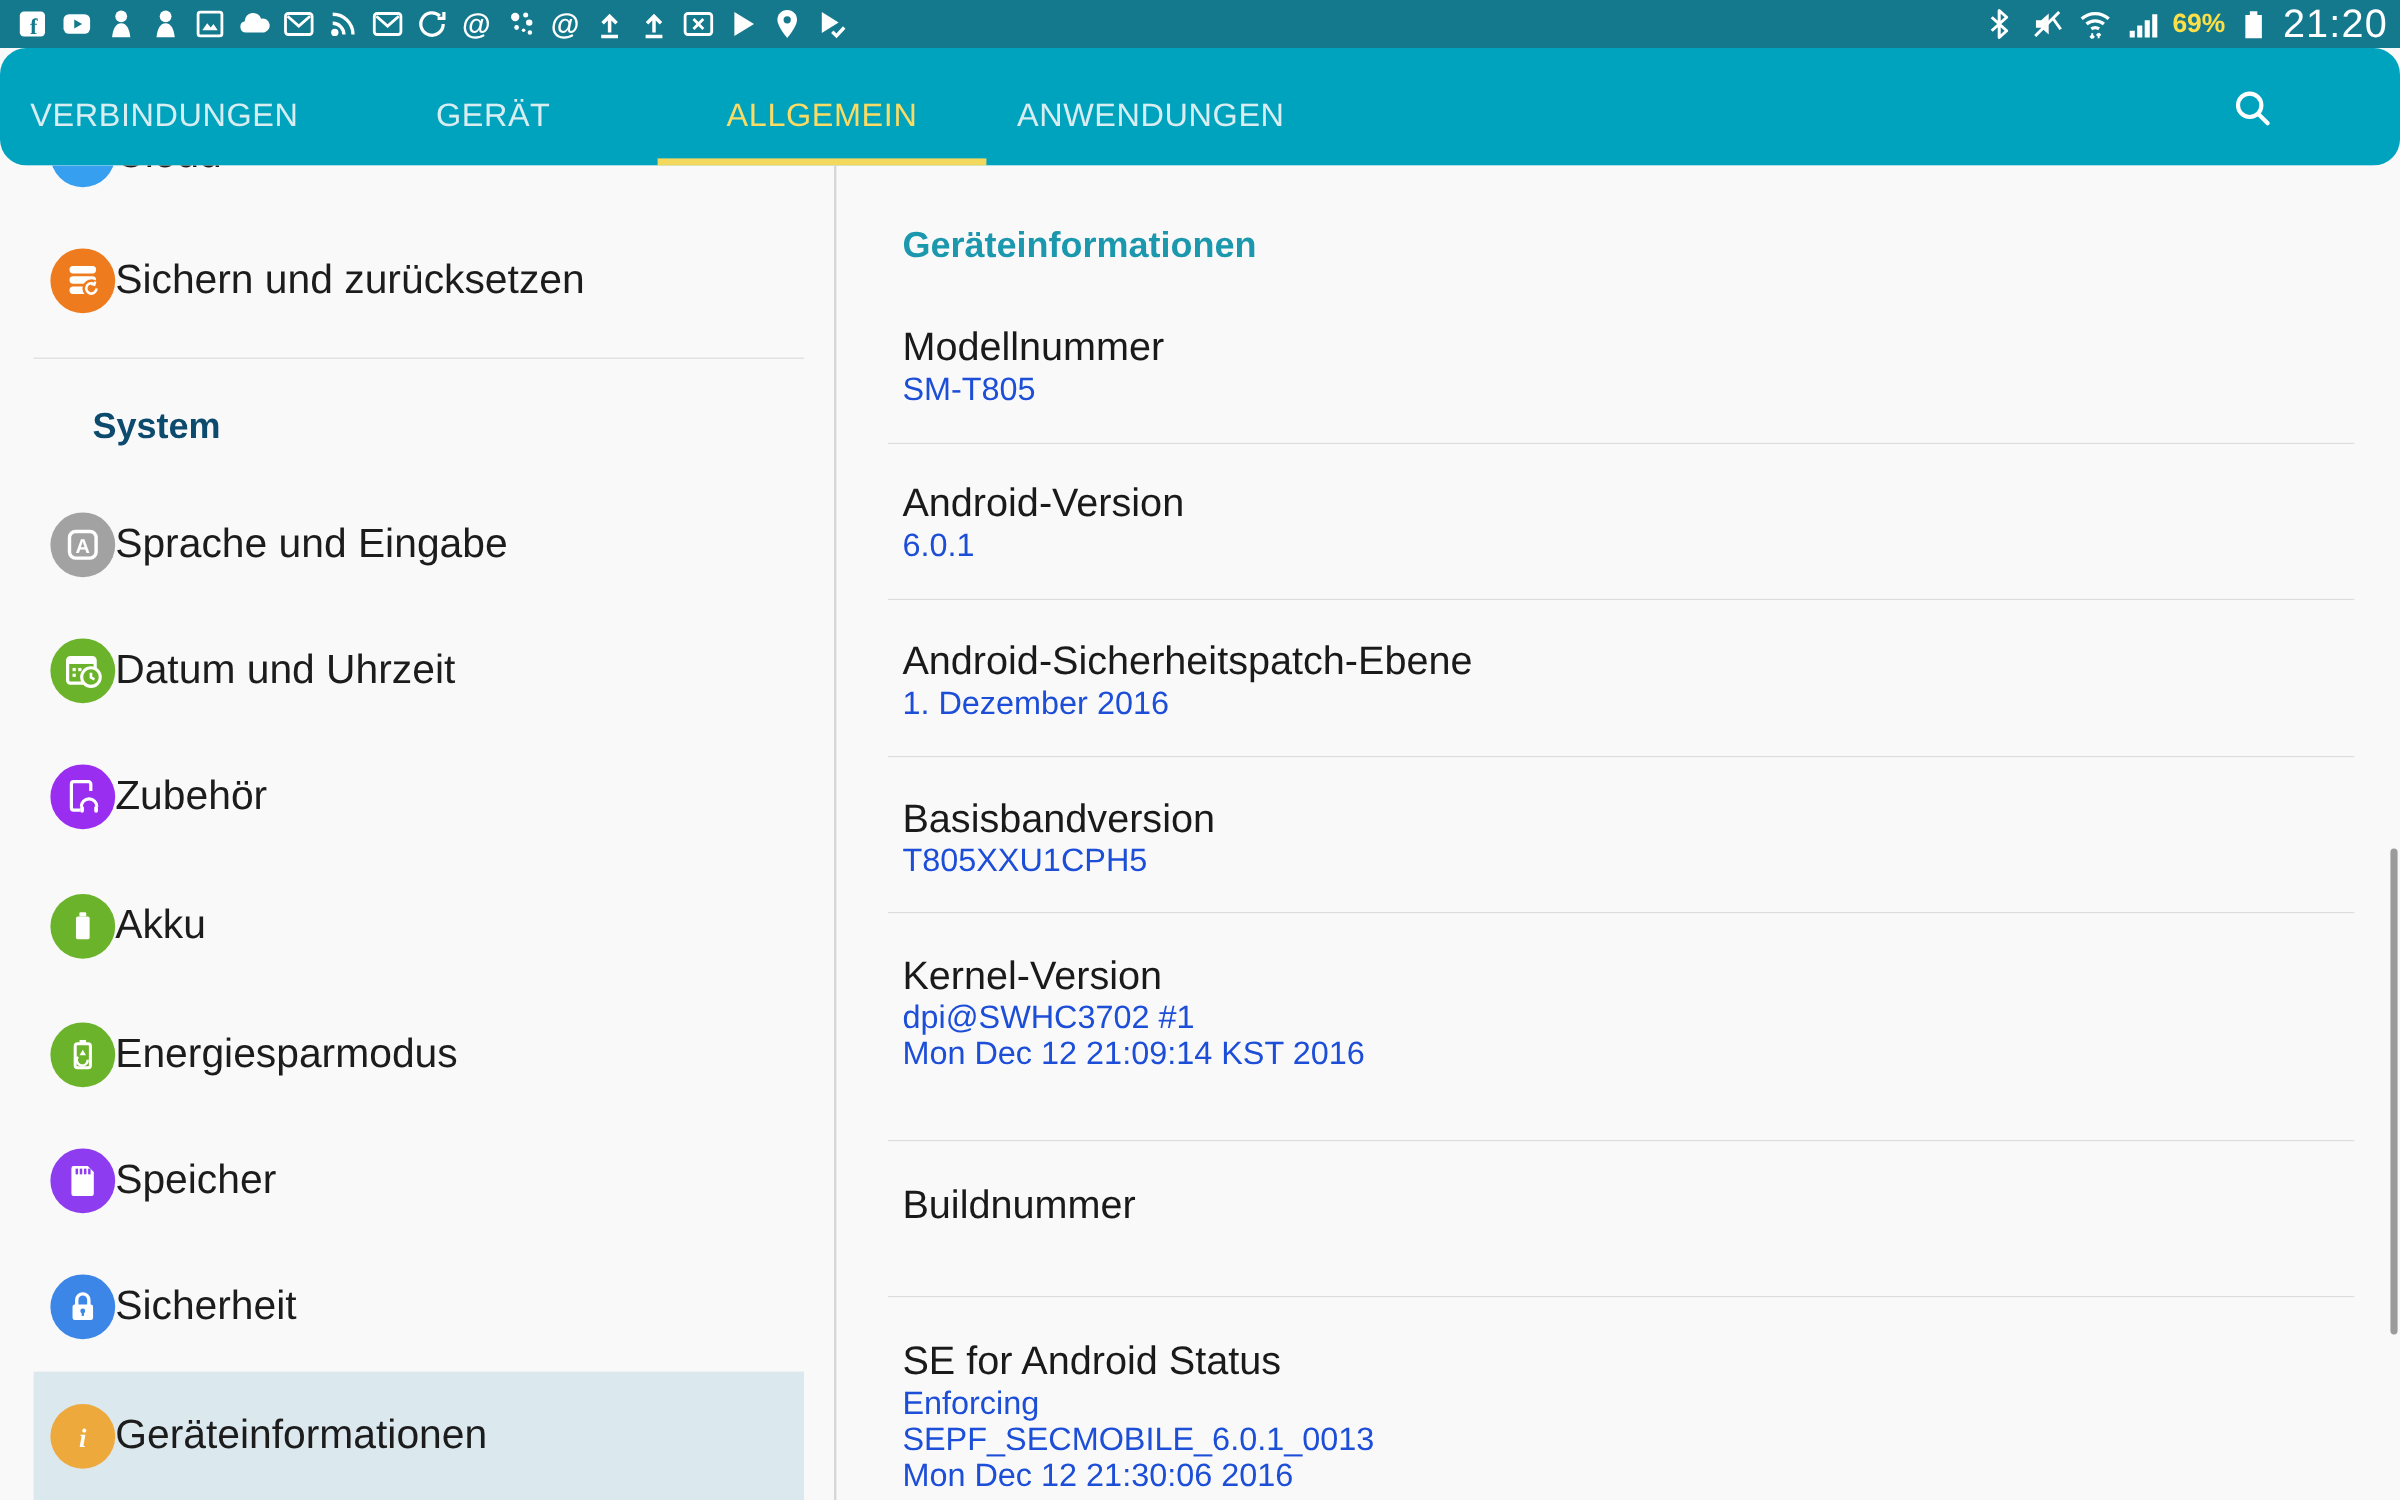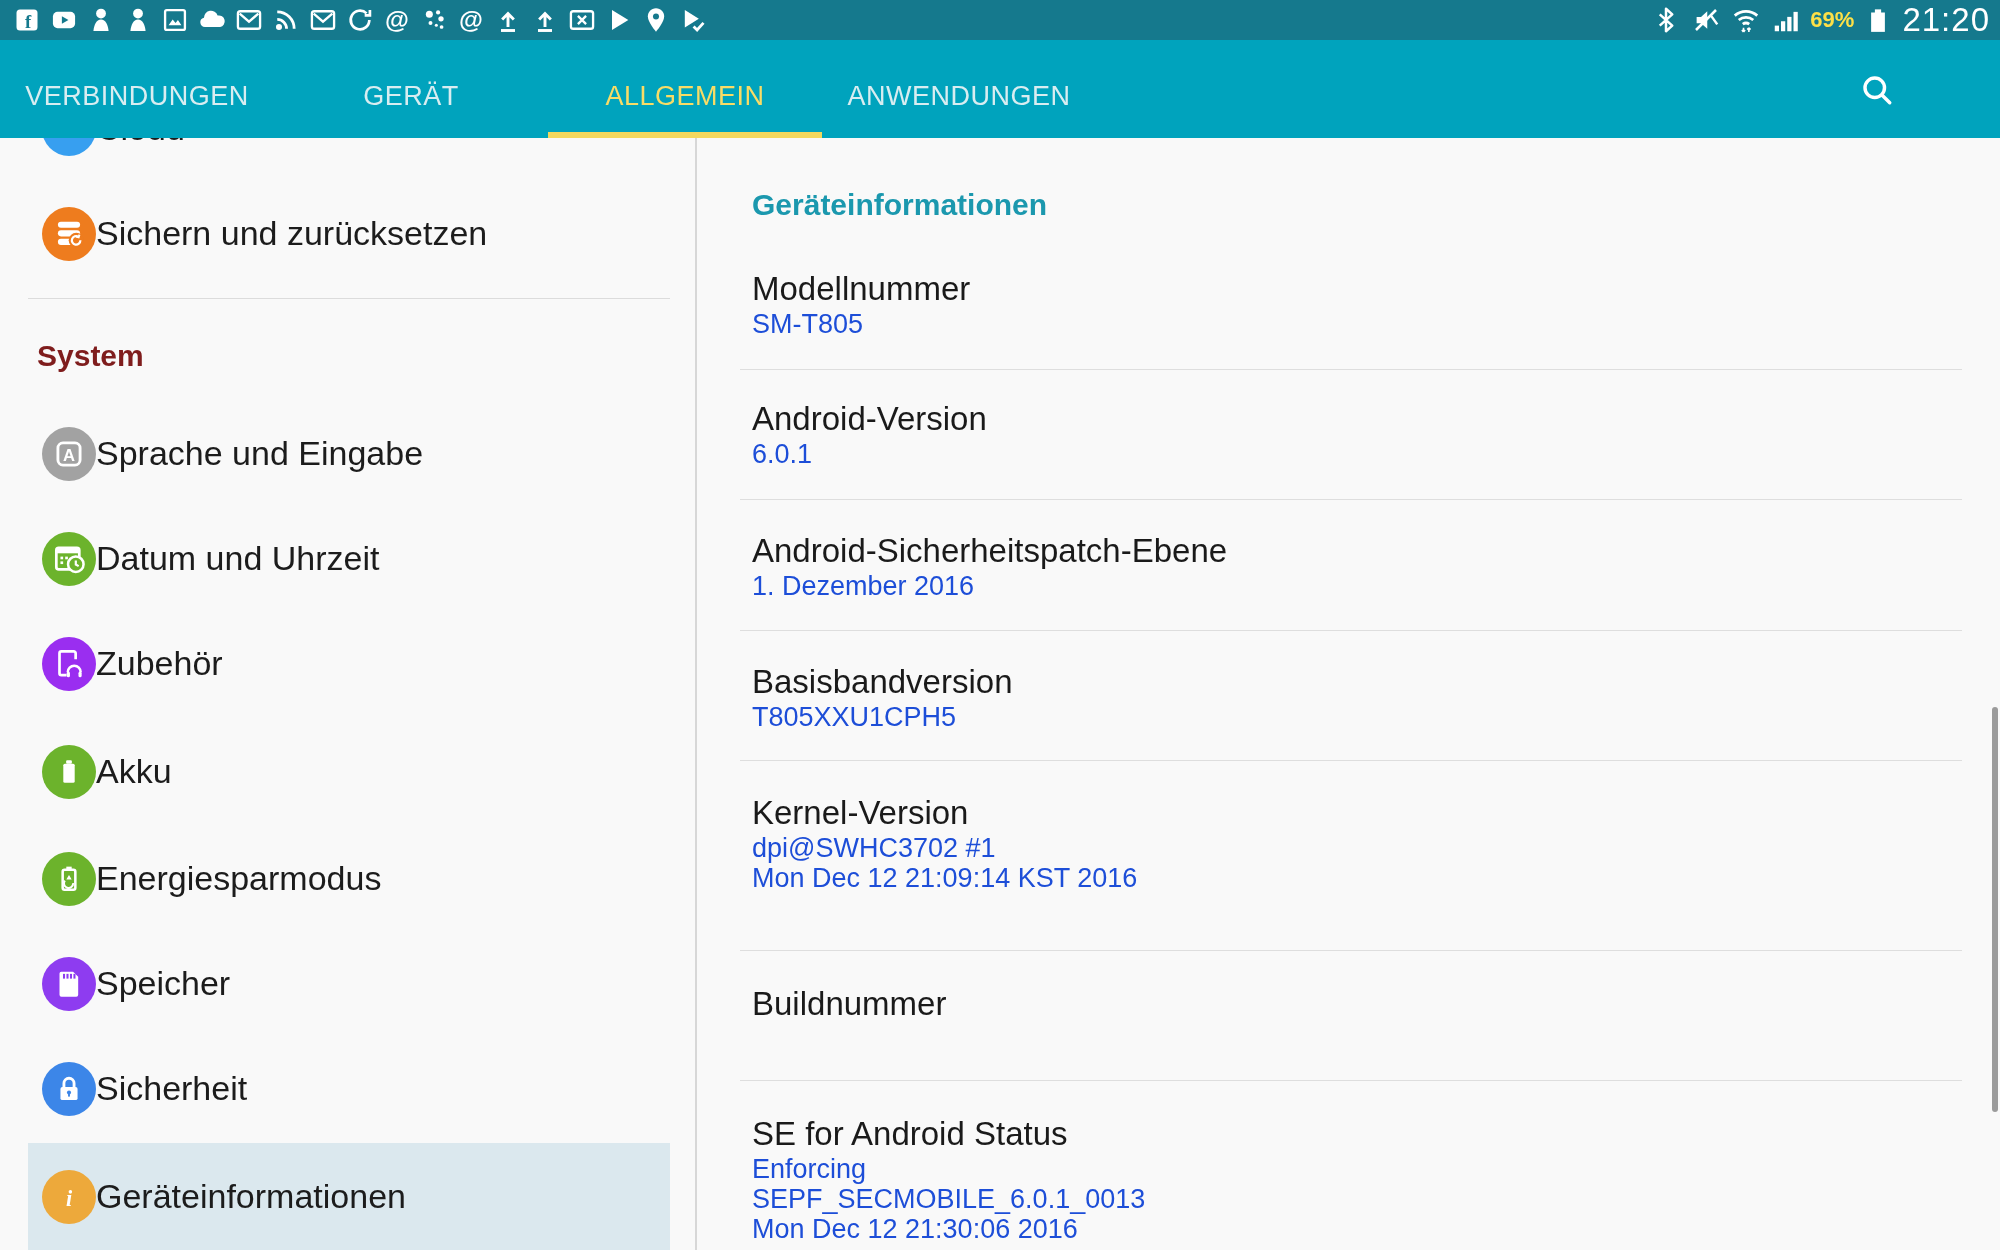--- a/index.html
+++ b/index.html
@@ -210,21 +210,21 @@
       <span class="sicon">
           <svg viewBox="0 0 24 24">
             <rect x="9.5" y="3.5" width="5" height="3" fill="#fff"></rect>
             <rect x="6.5" y="6" width="11" height="15.5" fill="#fff"></rect>
           </svg>
         </span>
       <span class="clock">21:20</span>
     </div>
   </div>
 
-  <div class="tab-bar" style="background-color: rgb(0, 163, 189); color: rgb(0, 163, 189);">
+  <div class="tab-bar" style="background-color: rgb(0, 163, 189); color: rgb(0, 163, 189); border-radius: 22px;">
     <div class="tab">
       <span>VERBINDUNGEN</span>
 
     </div>
     <div class="tab">
       <span>GERÄT</span>
 
     </div>
     <div class="tab selected">
       <span style="color: rgb(248, 220, 102);">ALLGEMEIN</span>
@@ -263,21 +263,21 @@
               <rect x="5" y="15" width="14" height="3.9" rx="1.9" fill="#fff"></rect>
               <circle cx="16.6" cy="16" r="4.8" fill="currentColor"></circle>
               <path d="M19.2 16a2.7 2.7 0 1 1-1.3-2.3" fill="none" stroke="#fff" stroke-width="1.4"></path>
               <path d="M18.6 12.4l-.5 1.7-1.7-.5" fill="none" stroke="#fff" stroke-width="1.2"></path>
             </svg>
           </span>
         <span class="slabel">Sichern und zurücksetzen</span>
       </div>
 
       <div class="side-divider"></div>
-      <div class="section-head" style="color: #7f1d1d;">System</div>
+      <div class="section-head" style="color: #0c4a6e; margin-left: 40px;">System</div>
 
       <div class="srow" style="top:262px">
         <span class="circle" style="background-color: rgb(162, 162, 162); color: rgb(162, 162, 162);">
             <svg viewBox="0 0 24 24">
               <rect x="5" y="5" width="14" height="14" rx="3.2" fill="none" stroke="#fff" stroke-width="1.8"></rect>
               <text x="12" y="16.2" font-size="10.5" font-weight="bold" fill="#fff" text-anchor="middle" font-family="Liberation Sans,sans-serif">A</text>
             </svg>
           </span>
         <span class="slabel">Sprache und Eingabe</span>
       </div>

